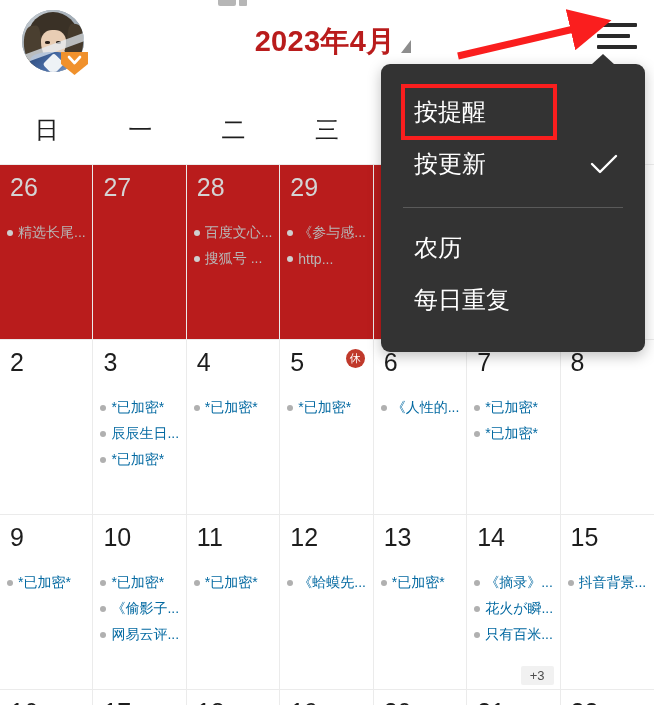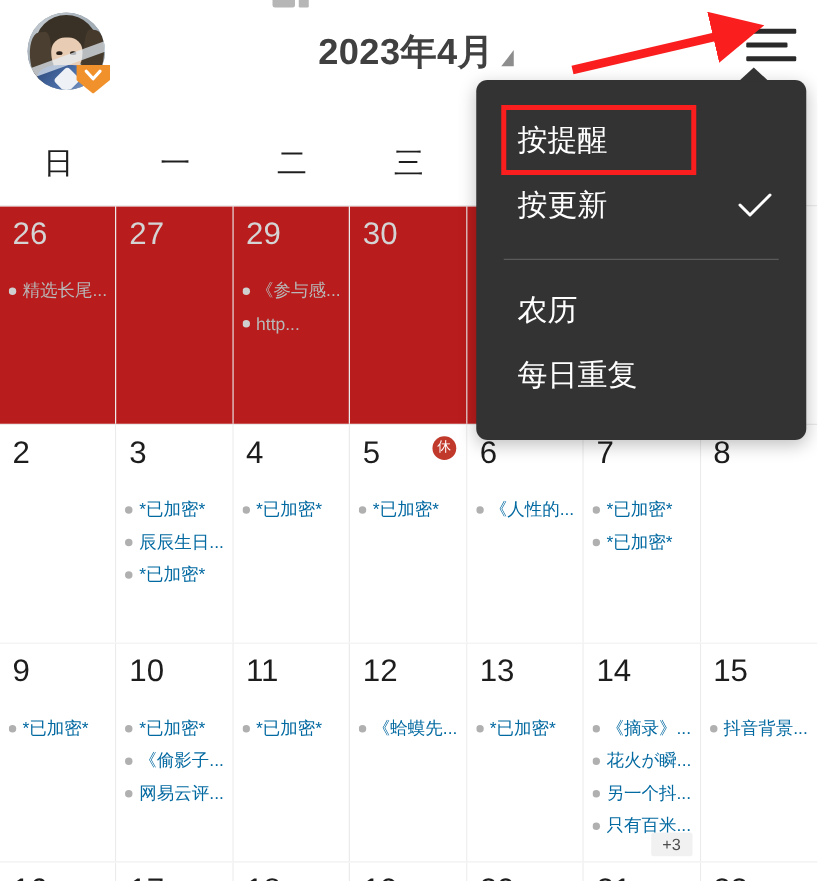--- a/index.html
+++ b/index.html
@@ -156,21 +156,21 @@
   }
   .avatar-badge svg { display: block; }
 
   .month-title {
     position: absolute;
     left: 12px; right: 0;
     top: 22px;
     text-align: center;
     font-size: 29px;
     font-weight: bold;
-    color: #404040;
+    color: #b91c1c;
     letter-spacing: 0.3px;
     display: flex;
     align-items: center;
     justify-content: center;
     gap: 6px;
     pointer-events: none;
   }
   .month-title .label { pointer-events: auto; }
   .title-caret {
     width: 0; height: 0;
@@ -441,20 +441,33 @@
               <span class="dot"></span>
               <span class="ev-text">精选长尾...</span>
             </div>
           </div>
         </div>
         <div class="daycell other">
           <div class="daynum">27</div>
           <div class="events"></div>
         </div>
         <div class="daycell other">
+          <div class="daynum">28</div>
+          <div class="events">
+            <div class="event">
+              <span class="dot"></span>
+              <span class="ev-text">百度文心...</span>
+            </div>
+            <div class="event">
+              <span class="dot"></span>
+              <span class="ev-text">搜狐号 ...</span>
+            </div>
+          </div>
+        </div>
+        <div class="daycell other">
           <div class="daynum">29</div>
           <div class="events">
             <div class="event">
               <span class="dot"></span>
               <span class="ev-text">《参与感...</span>
             </div>
             <div class="event">
               <span class="dot"></span>
               <span class="ev-text">http...</span>
             </div>
@@ -598,24 +611,20 @@
         <div class="daycell">
           <div class="daynum">14</div>
           <div class="events">
             <div class="event">
               <span class="dot"></span>
               <span class="ev-text">《摘录》...</span>
             </div>
             <div class="event">
               <span class="dot"></span>
               <span class="ev-text">花火が瞬...</span>
-            </div>
-            <div class="event">
-              <span class="dot"></span>
-              <span class="ev-text">另一个抖...</span>
             </div>
             <div class="event">
               <span class="dot"></span>
               <span class="ev-text">只有百米...</span>
             </div>
           </div>
           <div class="more-badge">+3</div>
         </div>
         <div class="daycell">
           <div class="daynum">15</div>

